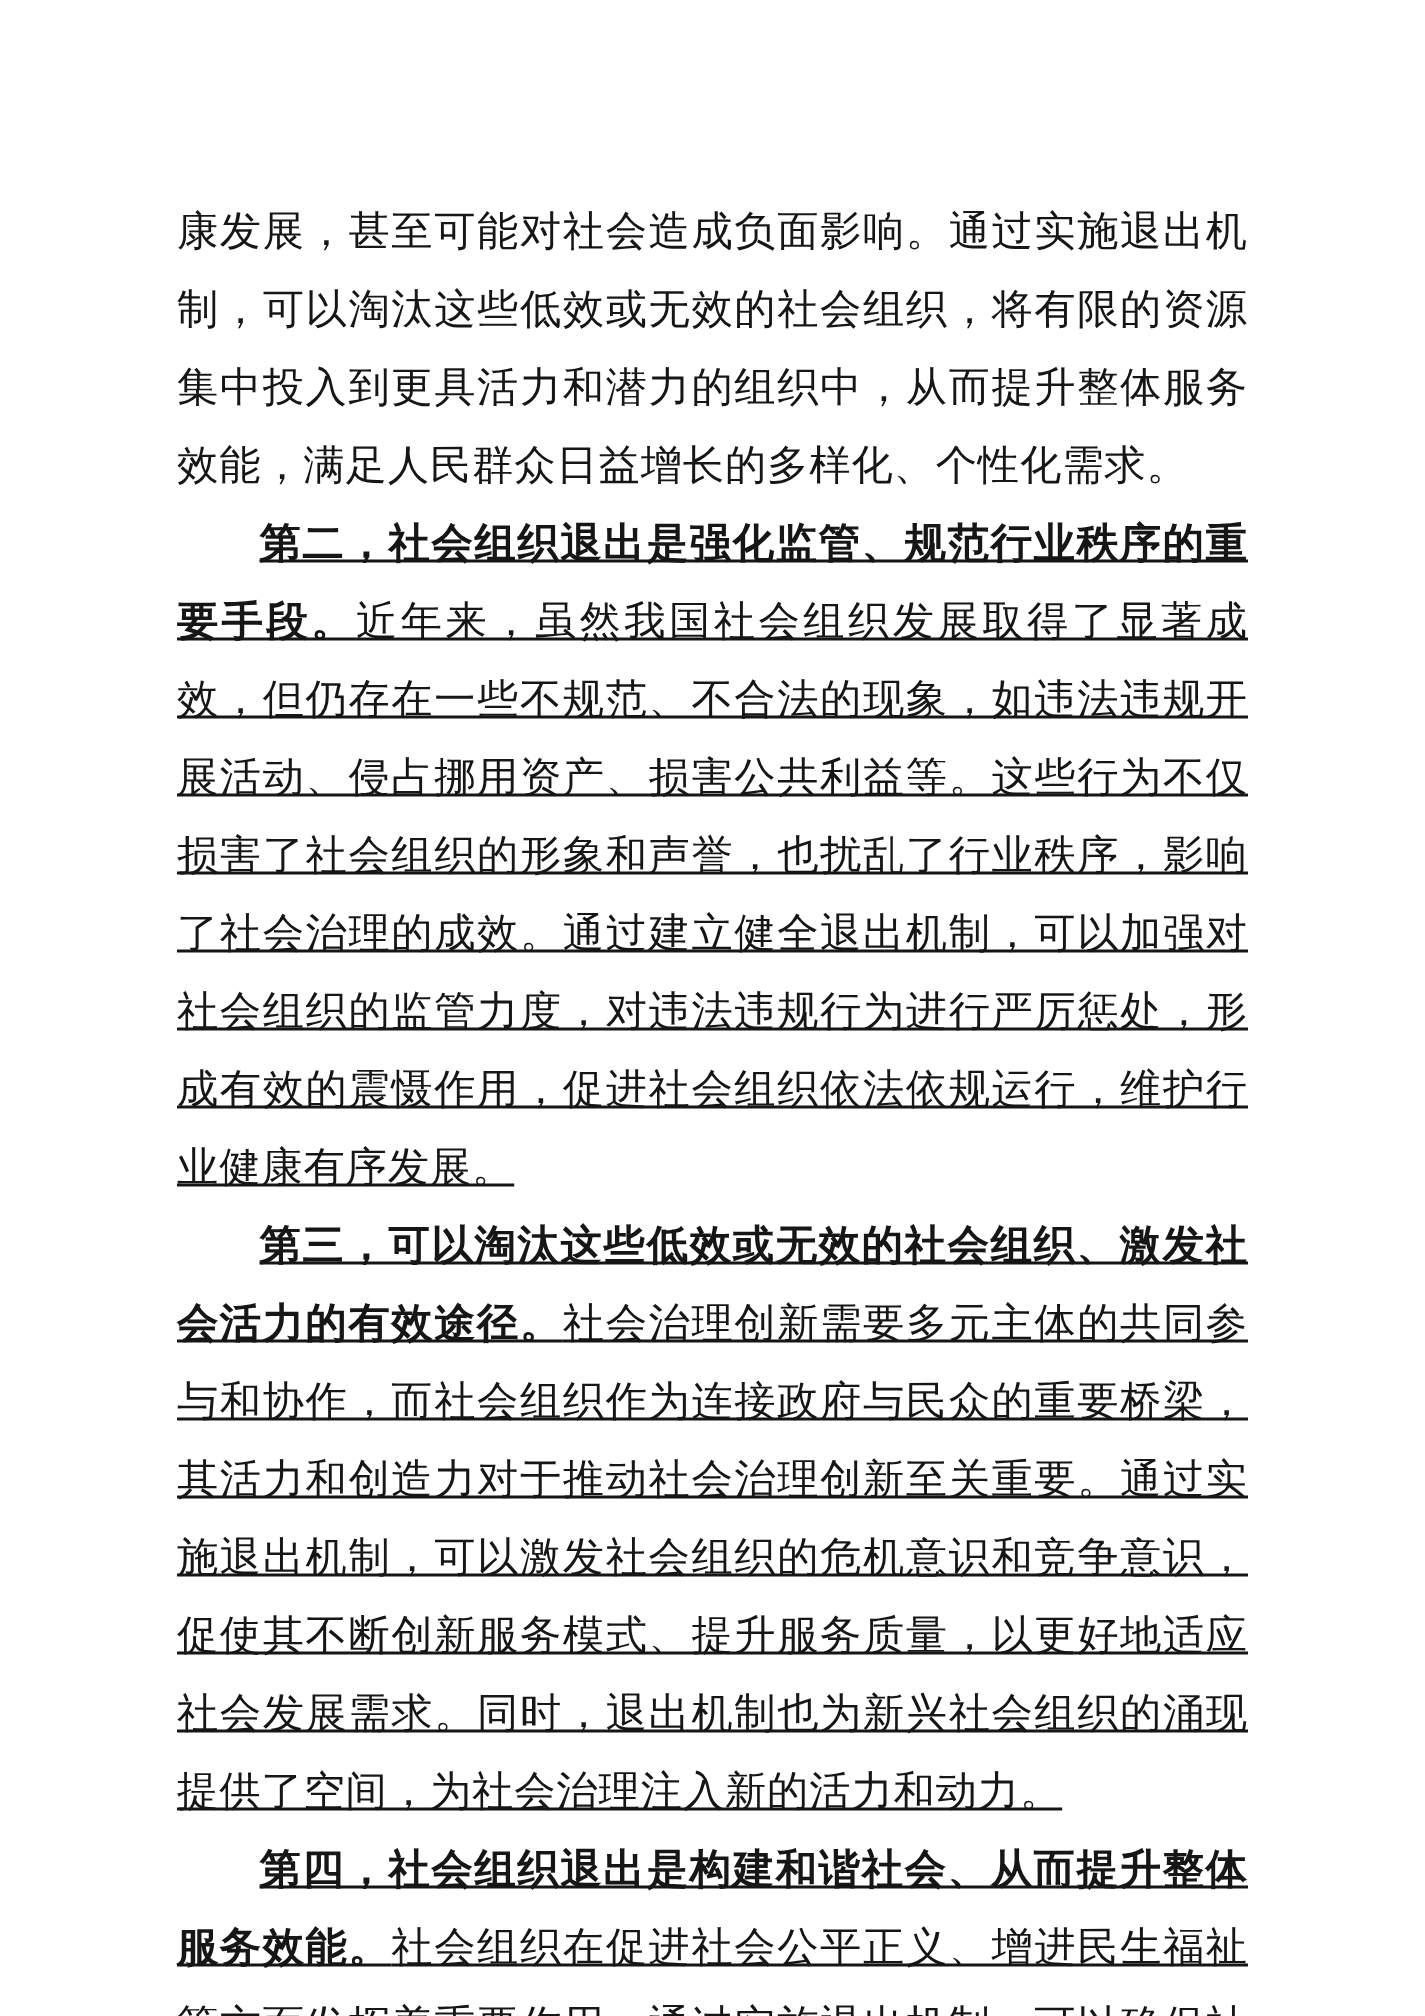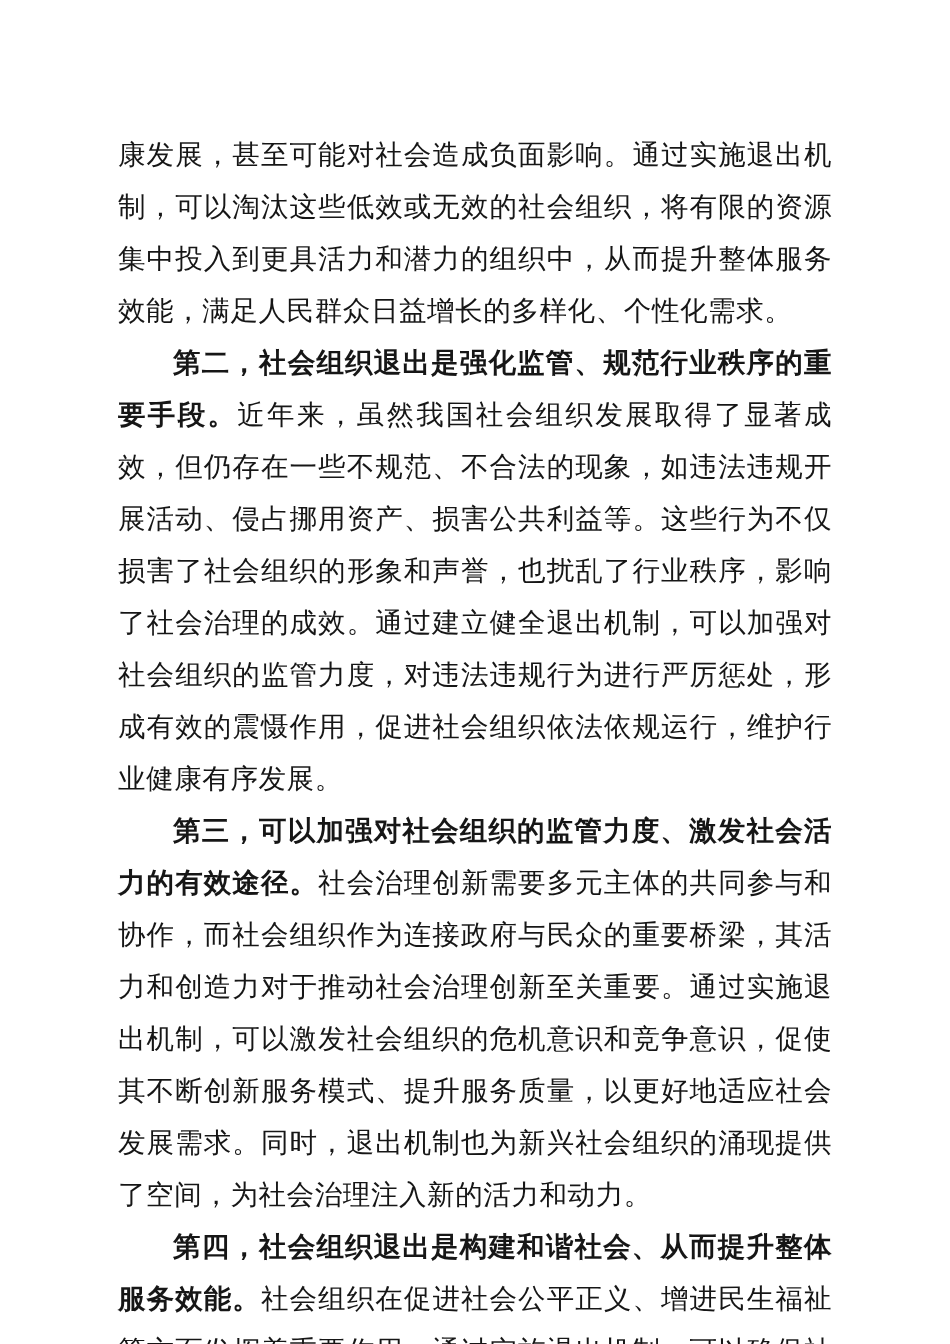--- a/index.html
+++ b/index.html
@@ -29,20 +29,21 @@
     text-justify: inter-ideograph;
     letter-spacing: 0.6px;
     color: #161616;
   }
   p.para {
     margin: 0 0 0 0;
     text-indent: 0;
   }
   p.para.indent {
     text-indent: 2em;
+    text-decoration: underline;
   }
   .emph {
     font-weight: 600;
   }
   
   .doc-body {
     -webkit-font-smoothing: antialiased;
   }
 </style>
 </head>
@@ -53,21 +54,21 @@
 
     <p class="para">
       <span>康发展，甚至可能对社会造成负面影响。通过实施退出机制，可以淘汰这些低效或无效的社会组织，将有限的资源集中投入到更具活力和潜力的组织中，从而提升整体服务效能，满足人民群众日益增长的多样化、个性化需求。</span>
     </p>
 
     <p class="para indent">
       <span class="emph">第二，社会组织退出是强化监管、规范行业秩序的重要手段。</span><span>近年来，虽然我国社会组织发展取得了显著成效，但仍存在一些不规范、不合法的现象，如违法违规开展活动、侵占挪用资产、损害公共利益等。这些行为不仅损害了社会组织的形象和声誉，也扰乱了行业秩序，影响了社会治理的成效。通过建立健全退出机制，可以加强对社会组织的监管力度，对违法违规行为进行严厉惩处，形成有效的震慑作用，促进社会组织依法依规运行，维护行业健康有序发展。</span>
     </p>
 
     <p class="para indent">
-      <span class="emph">第三，可以加强对社会组织的监管力度、激发社会活力的有效途径。</span><span>社会治理创新需要多元主体的共同参与和协作，而社会组织作为连接政府与民众的重要桥梁，其活力和创造力对于推动社会治理创新至关重要。通过实施退出机制，可以激发社会组织的危机意识和竞争意识，促使其不断创新服务模式、提升服务质量，以更好地适应社会发展需求。同时，退出机制也为新兴社会组织的涌现提供了空间，为社会治理注入新的活力和动力。</span>
+      <span class="emph">第三，可以淘汰这些低效或无效的社会组织、激发社会活力的有效途径。</span><span>社会治理创新需要多元主体的共同参与和协作，而社会组织作为连接政府与民众的重要桥梁，其活力和创造力对于推动社会治理创新至关重要。通过实施退出机制，可以激发社会组织的危机意识和竞争意识，促使其不断创新服务模式、提升服务质量，以更好地适应社会发展需求。同时，退出机制也为新兴社会组织的涌现提供了空间，为社会治理注入新的活力和动力。</span>
     </p>
 
     <p class="para indent">
       <span class="emph">第四，社会组织退出是构建和谐社会、从而提升整体服务效能。</span><span>社会组织在促进社会公平正义、增进民生福祉等方面发挥着重要作用。通过实施退出机制，可以确保社会组织更好</span>
     </p>
 
   </div>
 </div>
 
 </body></html>

